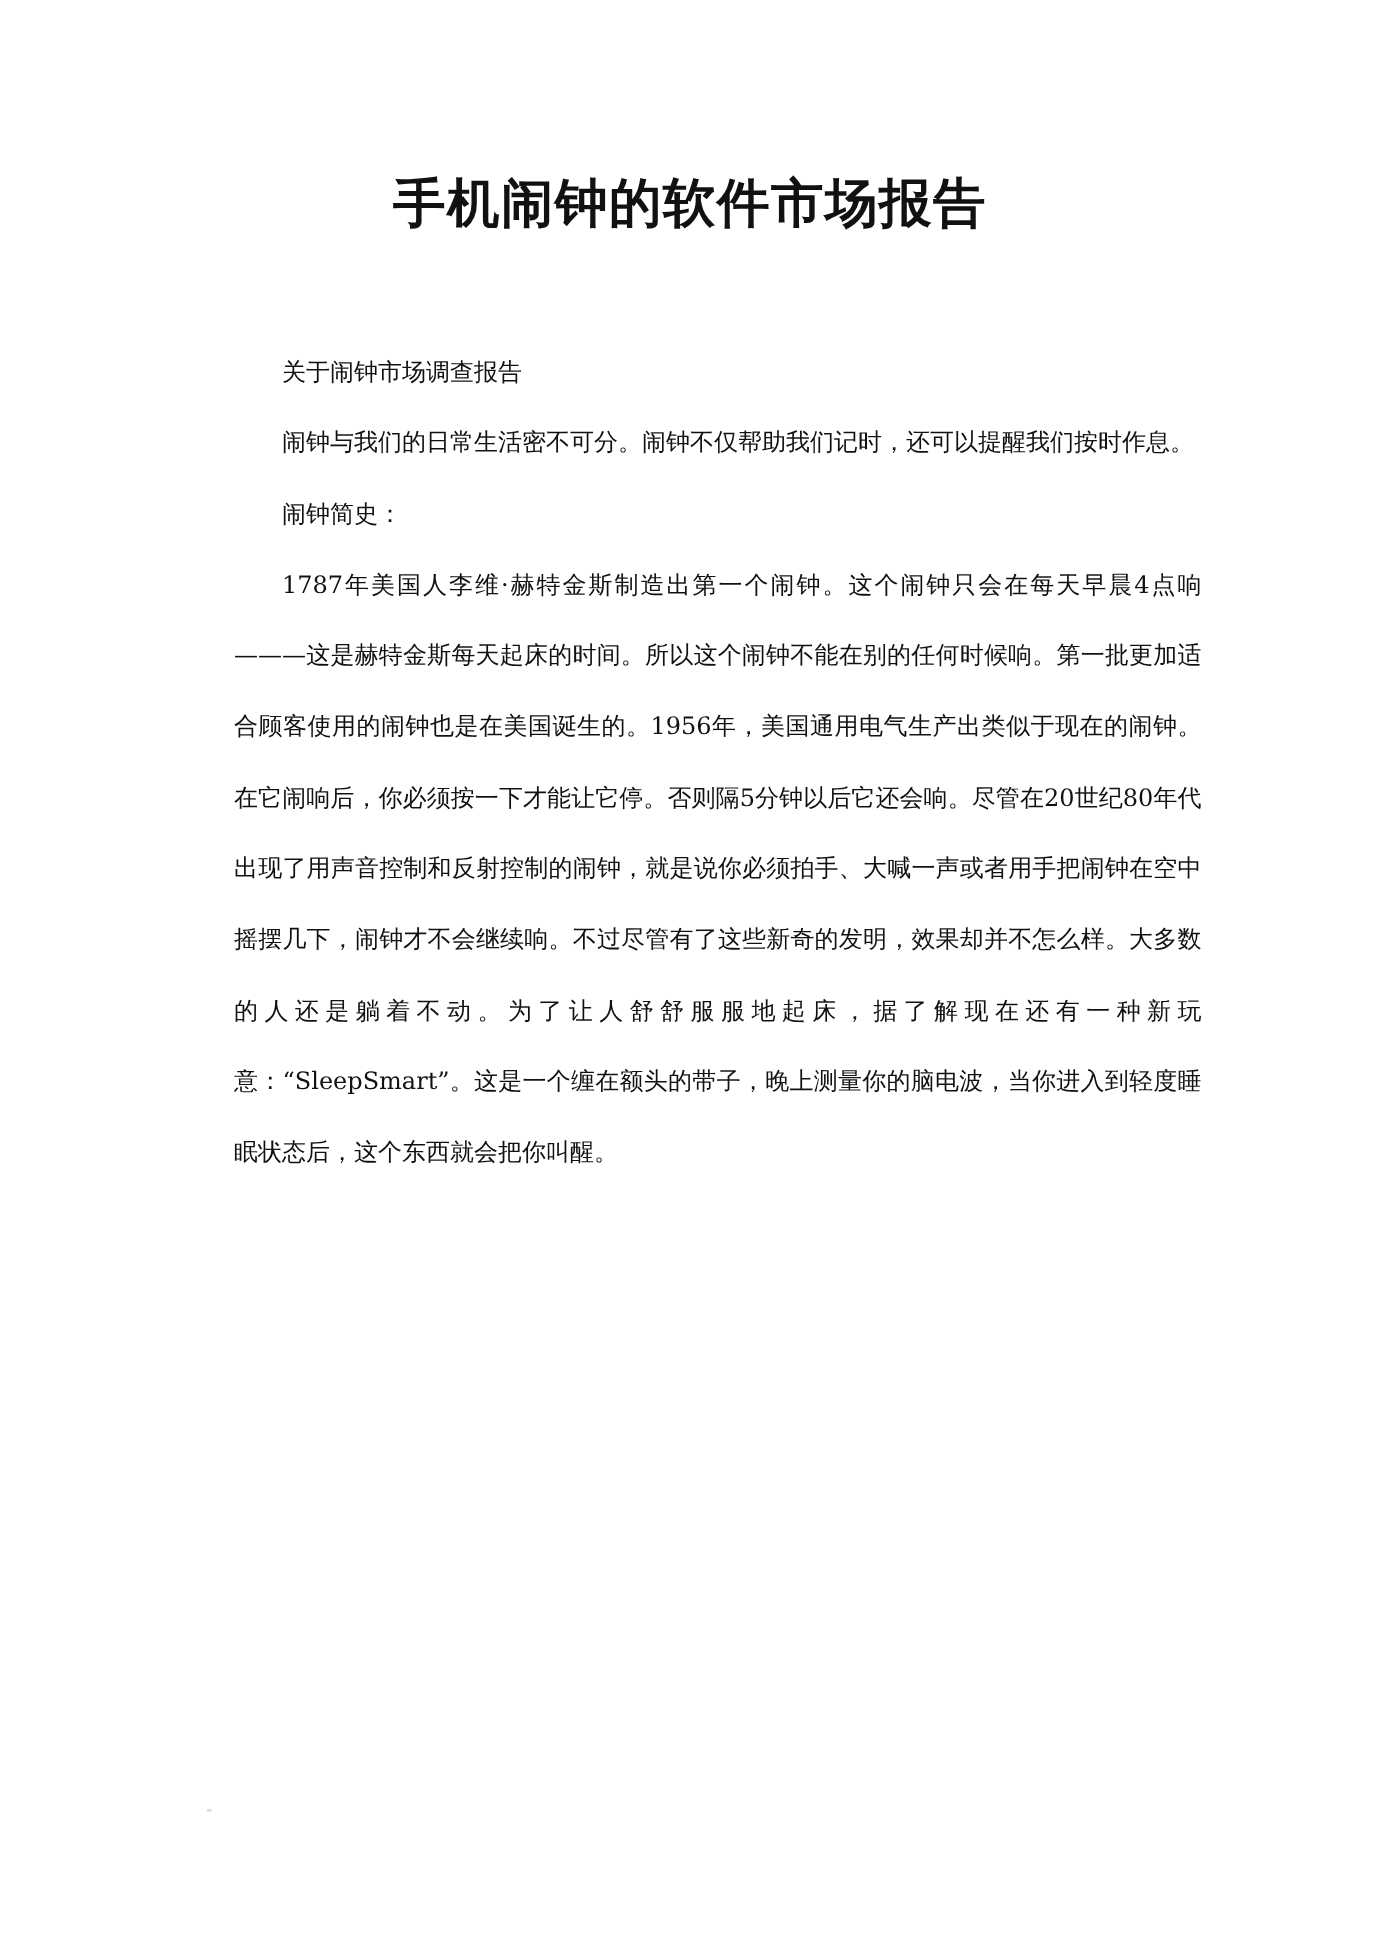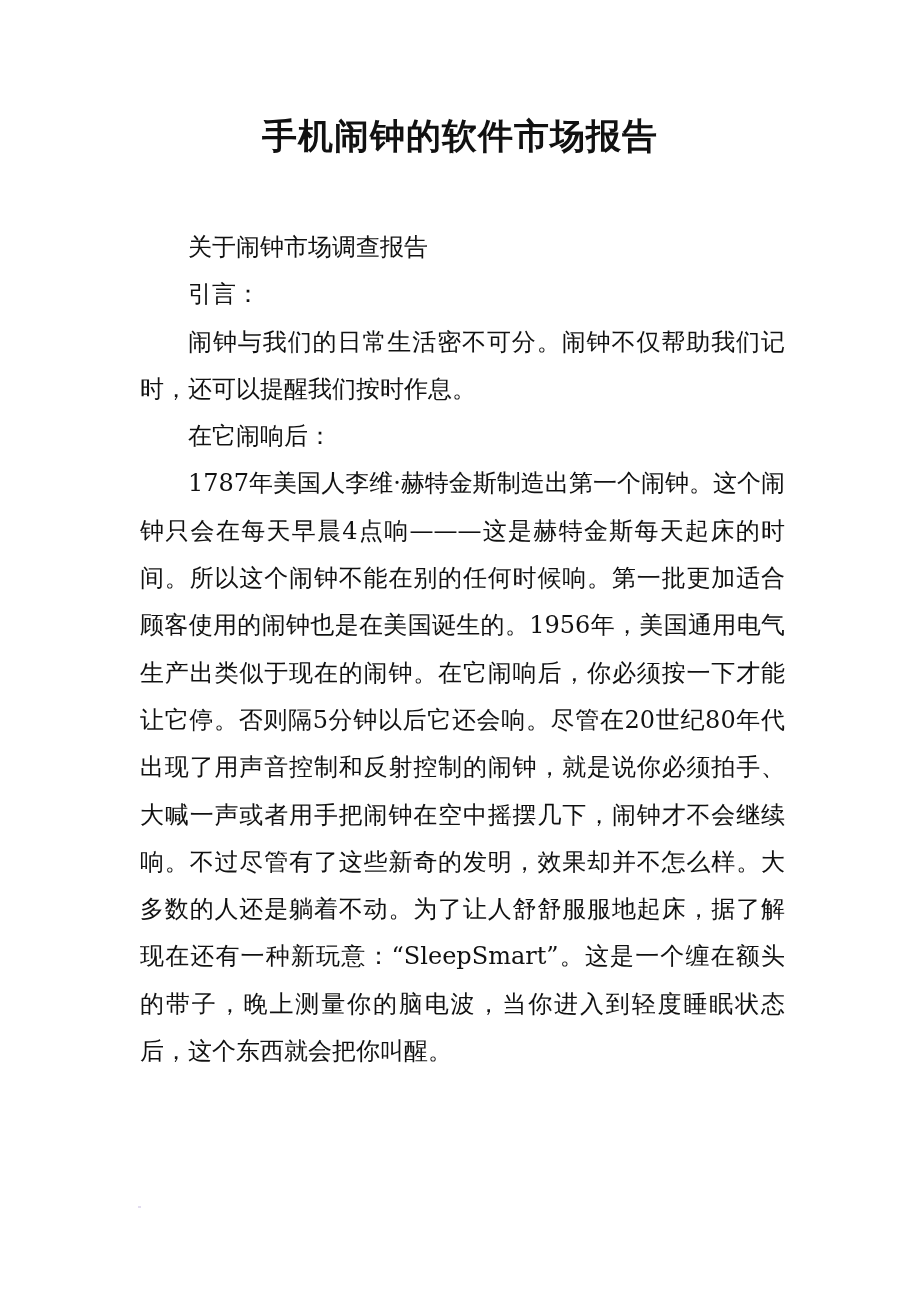--- a/index.html
+++ b/index.html
@@ -30,23 +30,23 @@
     font-family: "DejaVu Sans", "Liberation Sans", sans-serif;
     font-weight: bold;
     font-size: 35px;
     letter-spacing: 1px;
     line-height: 56px;
     margin: 0;
   }
   .body {
     position: absolute;
     top: 224px;
-    left: 140px;
+    left: 156px;
     width: 645px;
-    font-size: 24px;
+    font-size: 16px;
     line-height: 47.3px;
     text-align: justify;
   }
   .body p {
     margin: 0;
     text-indent: 2em;
   }
   .dot {
     position: absolute;
     left: 138px;
@@ -57,20 +57,19 @@
   }
 </style>
 </head>
 <body>
 
 <div class="page">
   <h1 class="title">手机闹钟的软件市场报告</h1>
 
   <div class="body">
     <p>关于闹钟市场调查报告</p>
-    <p>引言：</p>
     <p>闹钟与我们的日常生活密不可分。闹钟不仅帮助我们记时，还可以提醒我们按时作息。</p>
-    <p>在它闹响后：</p>
+    <p>闹钟简史：</p>
     <p>1787年美国人李维·赫特金斯制造出第一个闹钟。这个闹钟只会在每天早晨4点响———这是赫特金斯每天起床的时间。所以这个闹钟不能在别的任何时候响。第一批更加适合顾客使用的闹钟也是在美国诞生的。1956年，美国通用电气生产出类似于现在的闹钟。在它闹响后，你必须按一下才能让它停。否则隔5分钟以后它还会响。尽管在20世纪80年代出现了用声音控制和反射控制的闹钟，就是说你必须拍手、大喊一声或者用手把闹钟在空中摇摆几下，闹钟才不会继续响。不过尽管有了这些新奇的发明，效果却并不怎么样。大多数的人还是躺着不动。为了让人舒舒服服地起床，据了解现在还有一种新玩意：“SleepSmart”。这是一个缠在额头的带子，晚上测量你的脑电波，当你进入到轻度睡眠状态后，这个东西就会把你叫醒。</p>
   </div>
 
   <div class="dot"></div>
 </div>
 
 </body></html>

